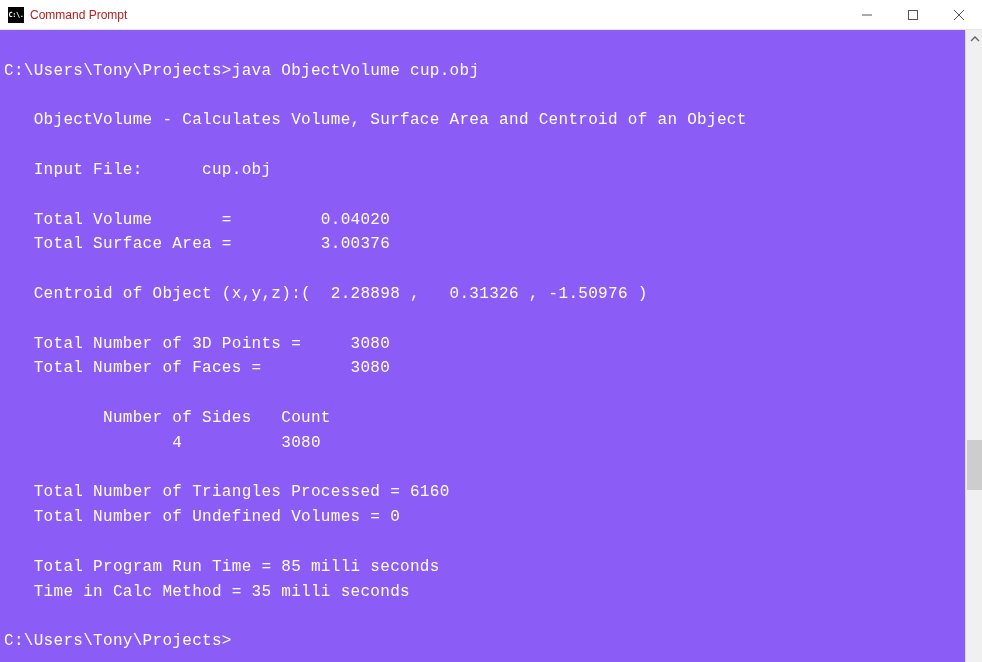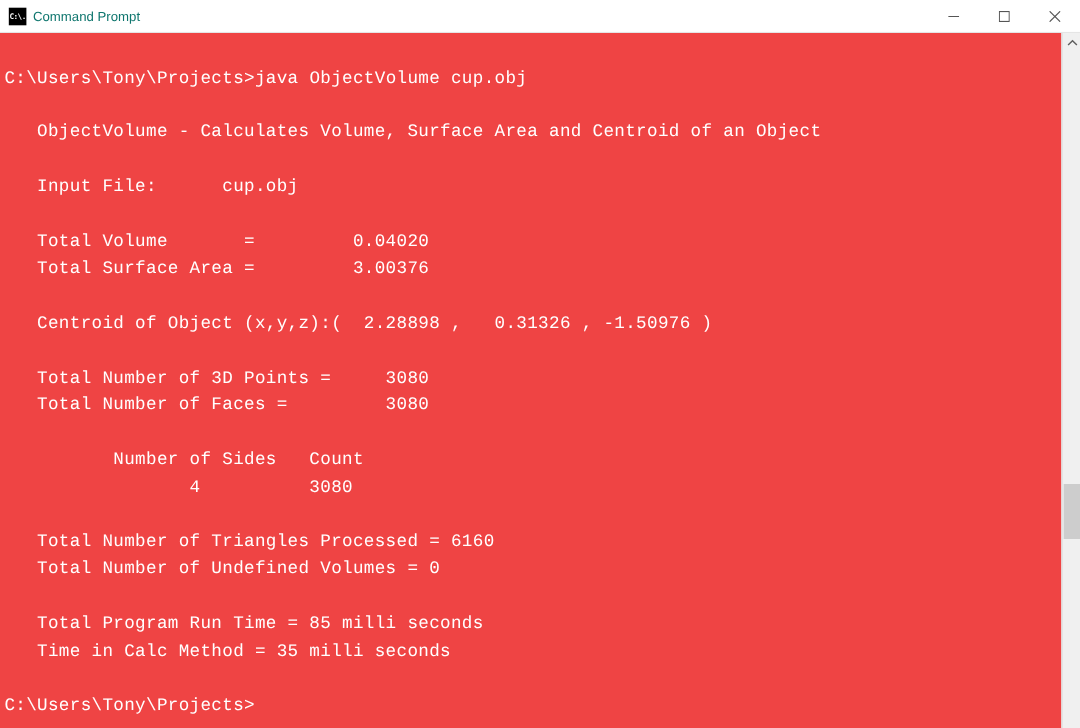--- a/index.html
+++ b/index.html
@@ -36,21 +36,21 @@
     }
     .titlebar-icon-text {
       color: #fff;
       font-size: 7px;
       font-family: monospace;
       font-weight: bold;
       letter-spacing: -0.5px;
     }
     .titlebar-title {
       font-size: 12px;
-      color: #0f766e;
+      color: #b91c1c;
       flex: 1;
     }
     .window-controls {
       display: flex;
       height: 100%;
     }
     .window-btn {
       width: 46px;
       height: 100%;
       display: flex;
@@ -61,21 +61,21 @@
     .window-btn svg {
       width: 10px;
       height: 10px;
     }
     .terminal-container {
       position: relative;
       height: calc(100% - 30px);
       display: flex;
     }
     .terminal {
-      background: #ef4444;
+      background: #8b5cf6;
       color: #ffffff;
       font-family: 'Consolas', 'Courier New', monospace;
       font-size: 16px;
       line-height: 1.55;
       padding: 4px 8px 4px 4px;
       white-space: pre;
       flex: 1;
       overflow: hidden;
       letter-spacing: 0.3px;
     }

